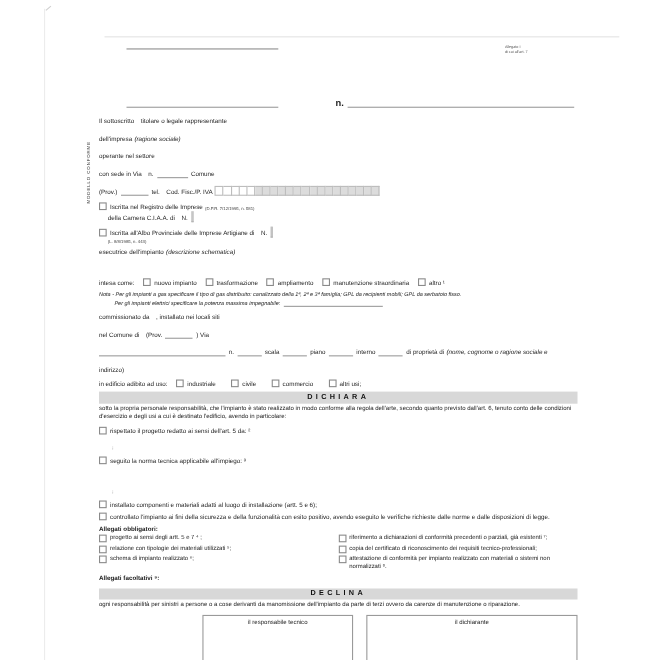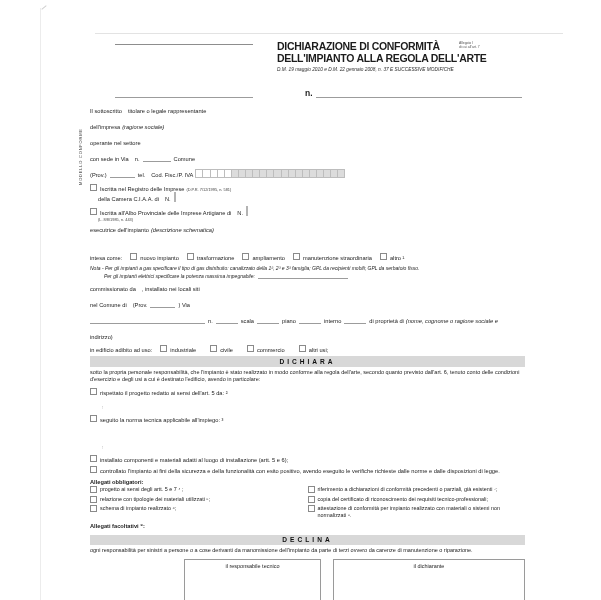--- a/index.html
+++ b/index.html
@@ -58,27 +58,20 @@
 </style>
 </head>
 <body>
 
 <div class="sheet">
   <div class="edge-v"></div>
   <div class="corner-mark"></div>
   <div class="topline1"></div>
   <div class="topline2"></div>
 
-  <div class="title-block">
-    <div class="title">
-      <div>DICHIARAZIONE DI CONFORMITÀ</div>
-      <div>DELL'IMPIANTO ALLA REGOLA DELL'ARTE</div>
-    </div>
-    <div class="subtitle">D.M. 19 maggio 2010 e D.M. 22 gennaio 2008, n. 37 E SUCCESSIVE MODIFICHE</div>
-  </div>
   <div class="allegato">
     <div>Allegato I</div>
     <div>di cui all'art. 7</div>
   </div>
 
   <div class="side-label">MODELLO CONFORME</div>
 
   <div class="content">
 
     <div class="nrow">

